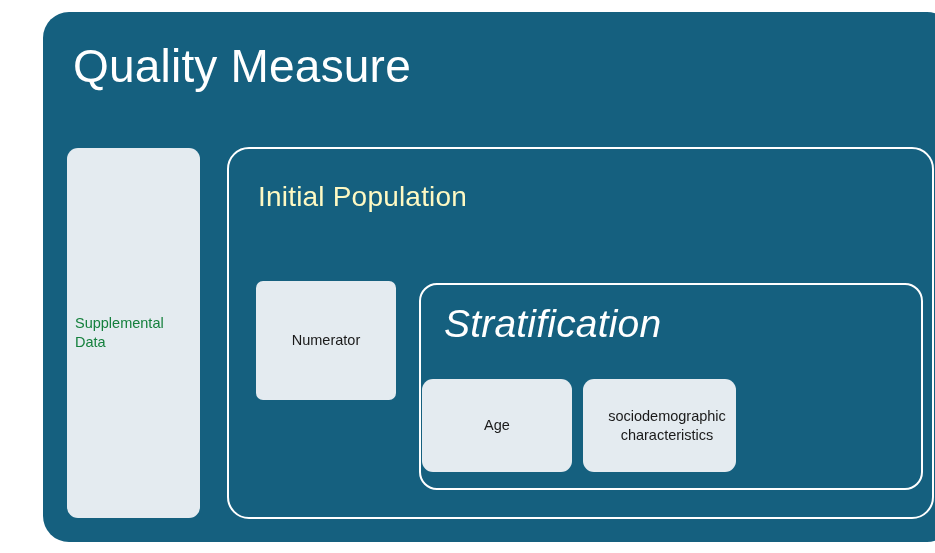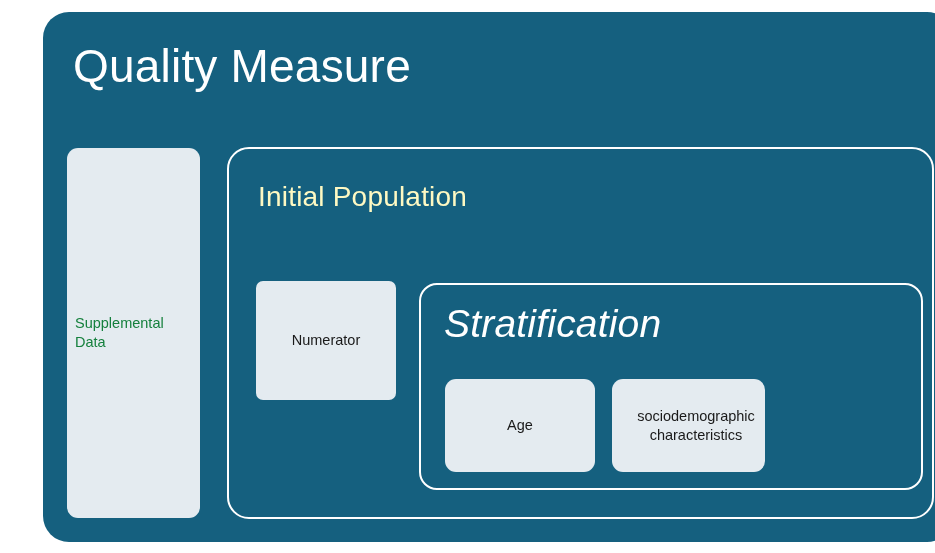--- a/index.html
+++ b/index.html
@@ -141,24 +141,24 @@
     font-size: 39px;
     font-weight: 300;
     letter-spacing: 0.2px;
     line-height: 1.05;
     white-space: nowrap;
     font-style: italic;
   }
 
   .strat-cards {
     position: absolute;
-    left: 24px;
+    left: 1px;
     top: 94px;
     display: flex;
-    gap: 17px;
+    gap: 11px;
     align-items: flex-end;
   }
   .strat-card {
     height: 93px;
     background: #e4ebf0;
     border-radius: 11px;
     display: flex;
     align-items: center;
     justify-content: center;
     box-sizing: border-box;

